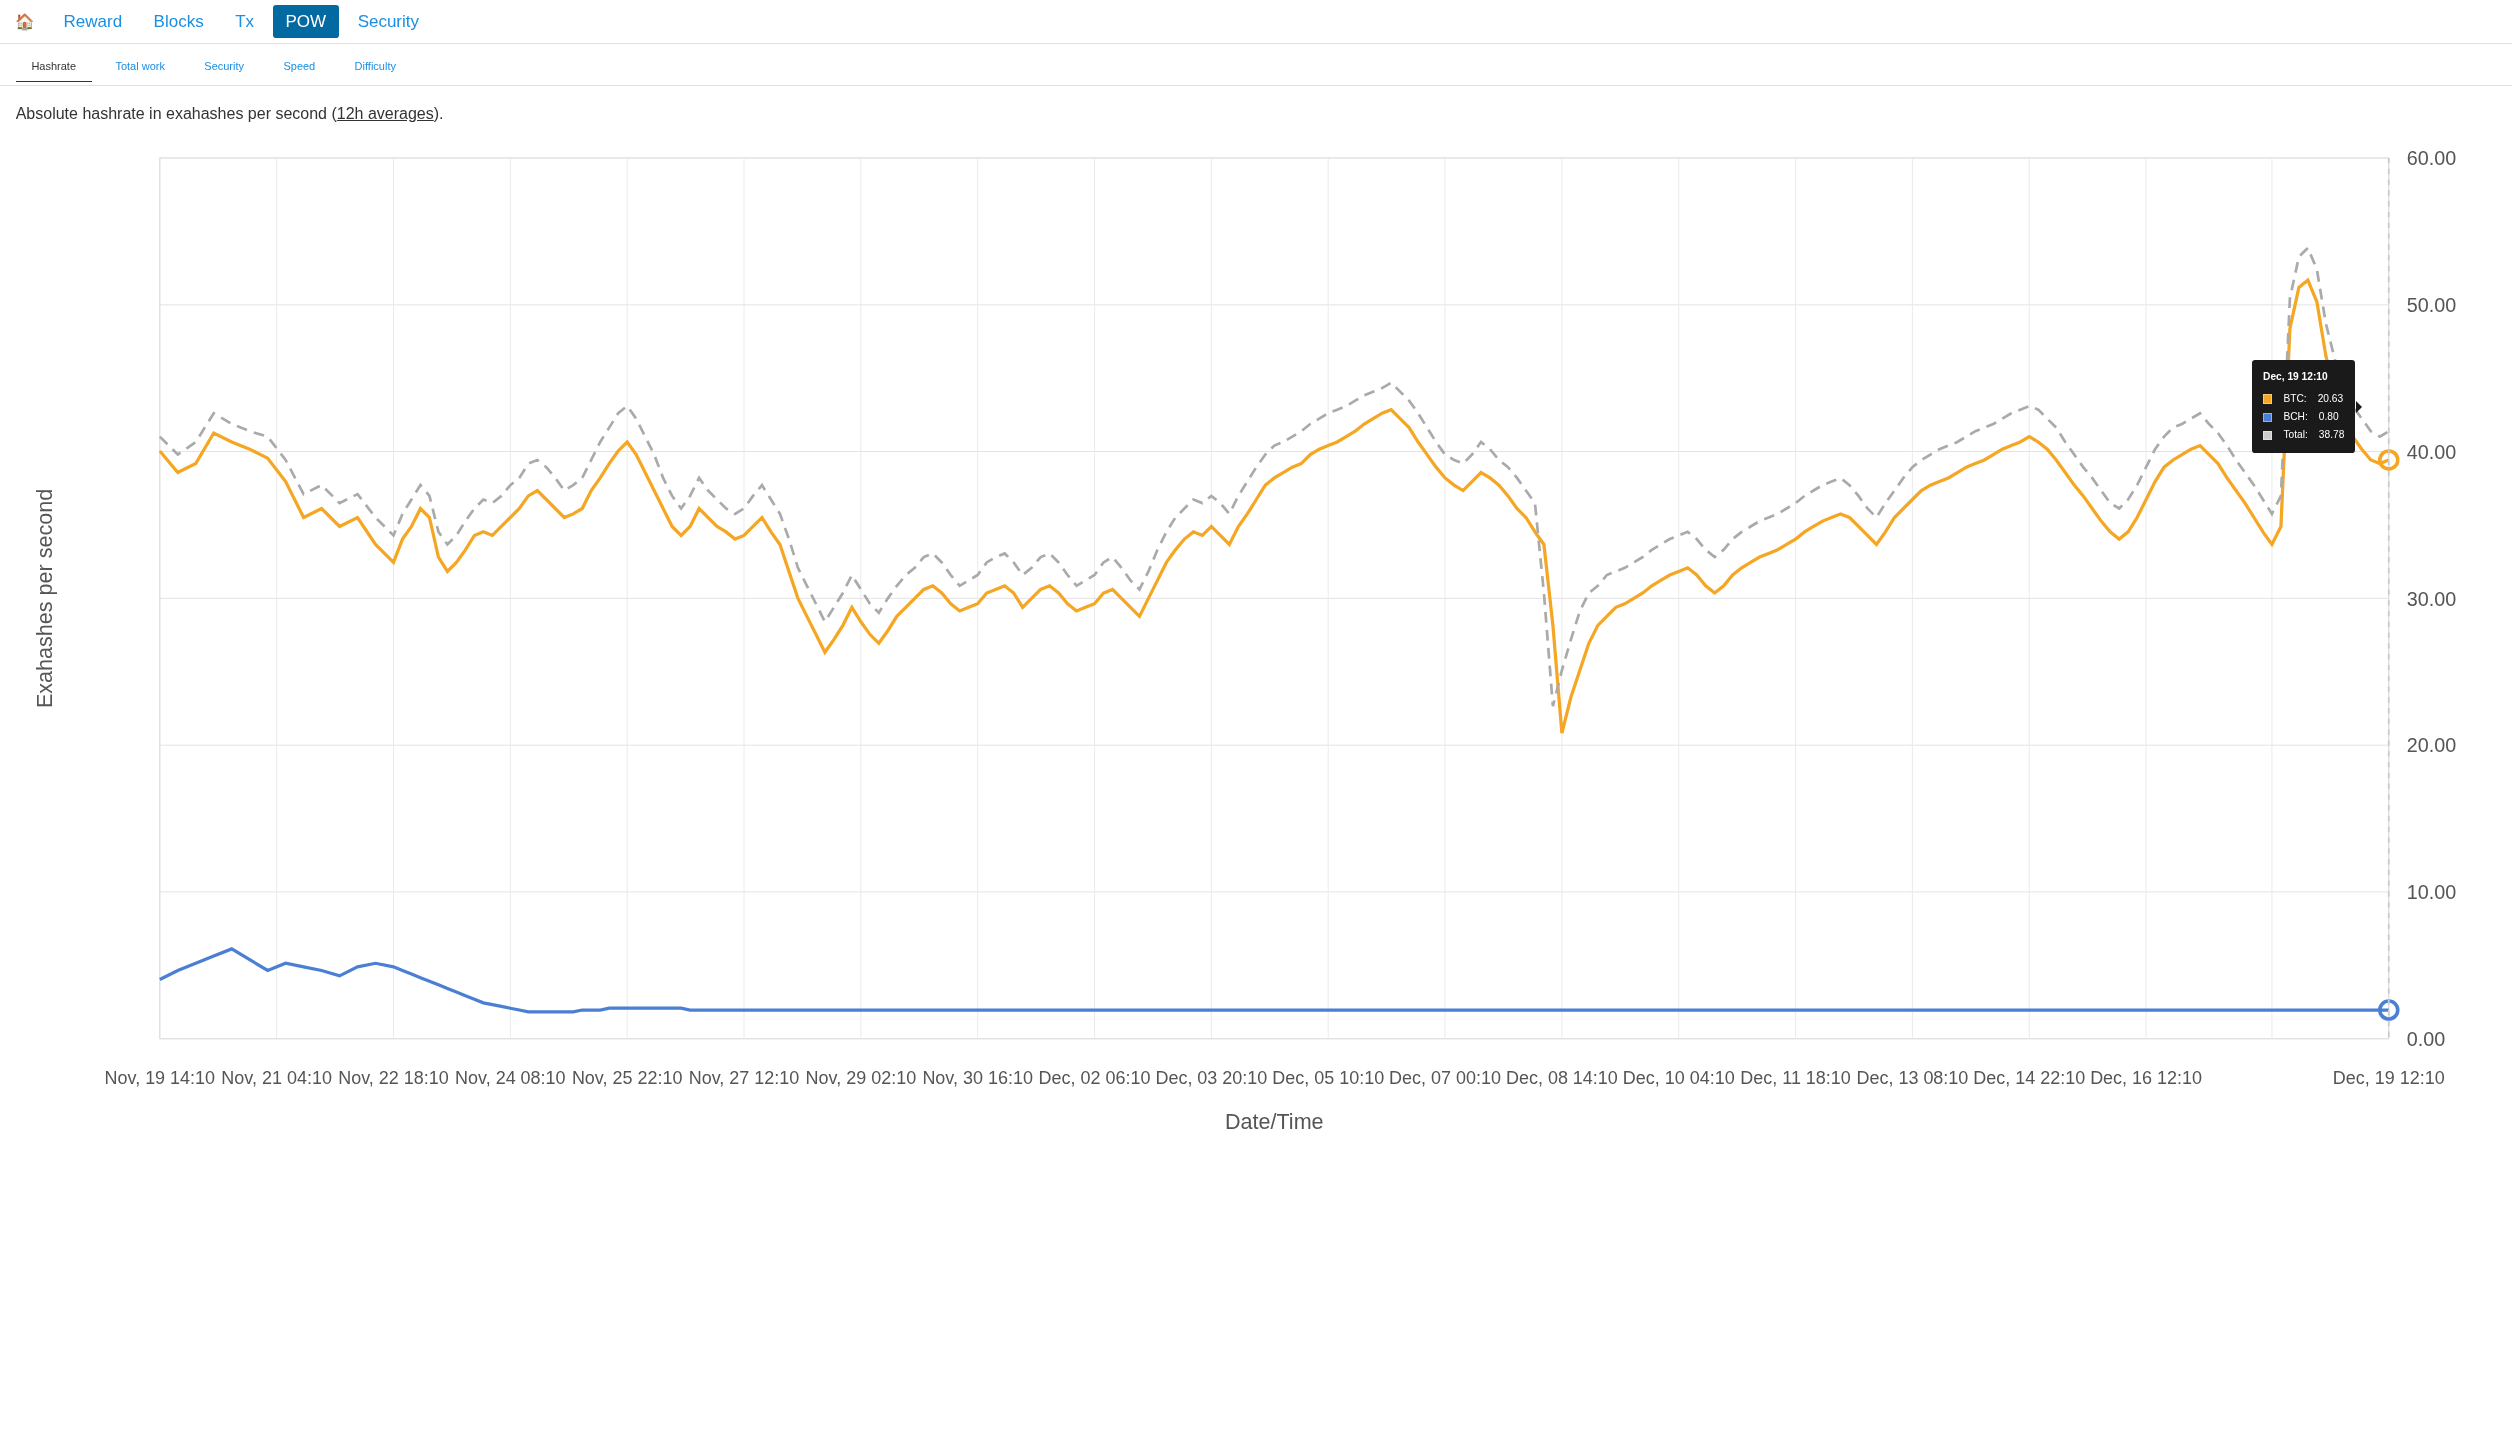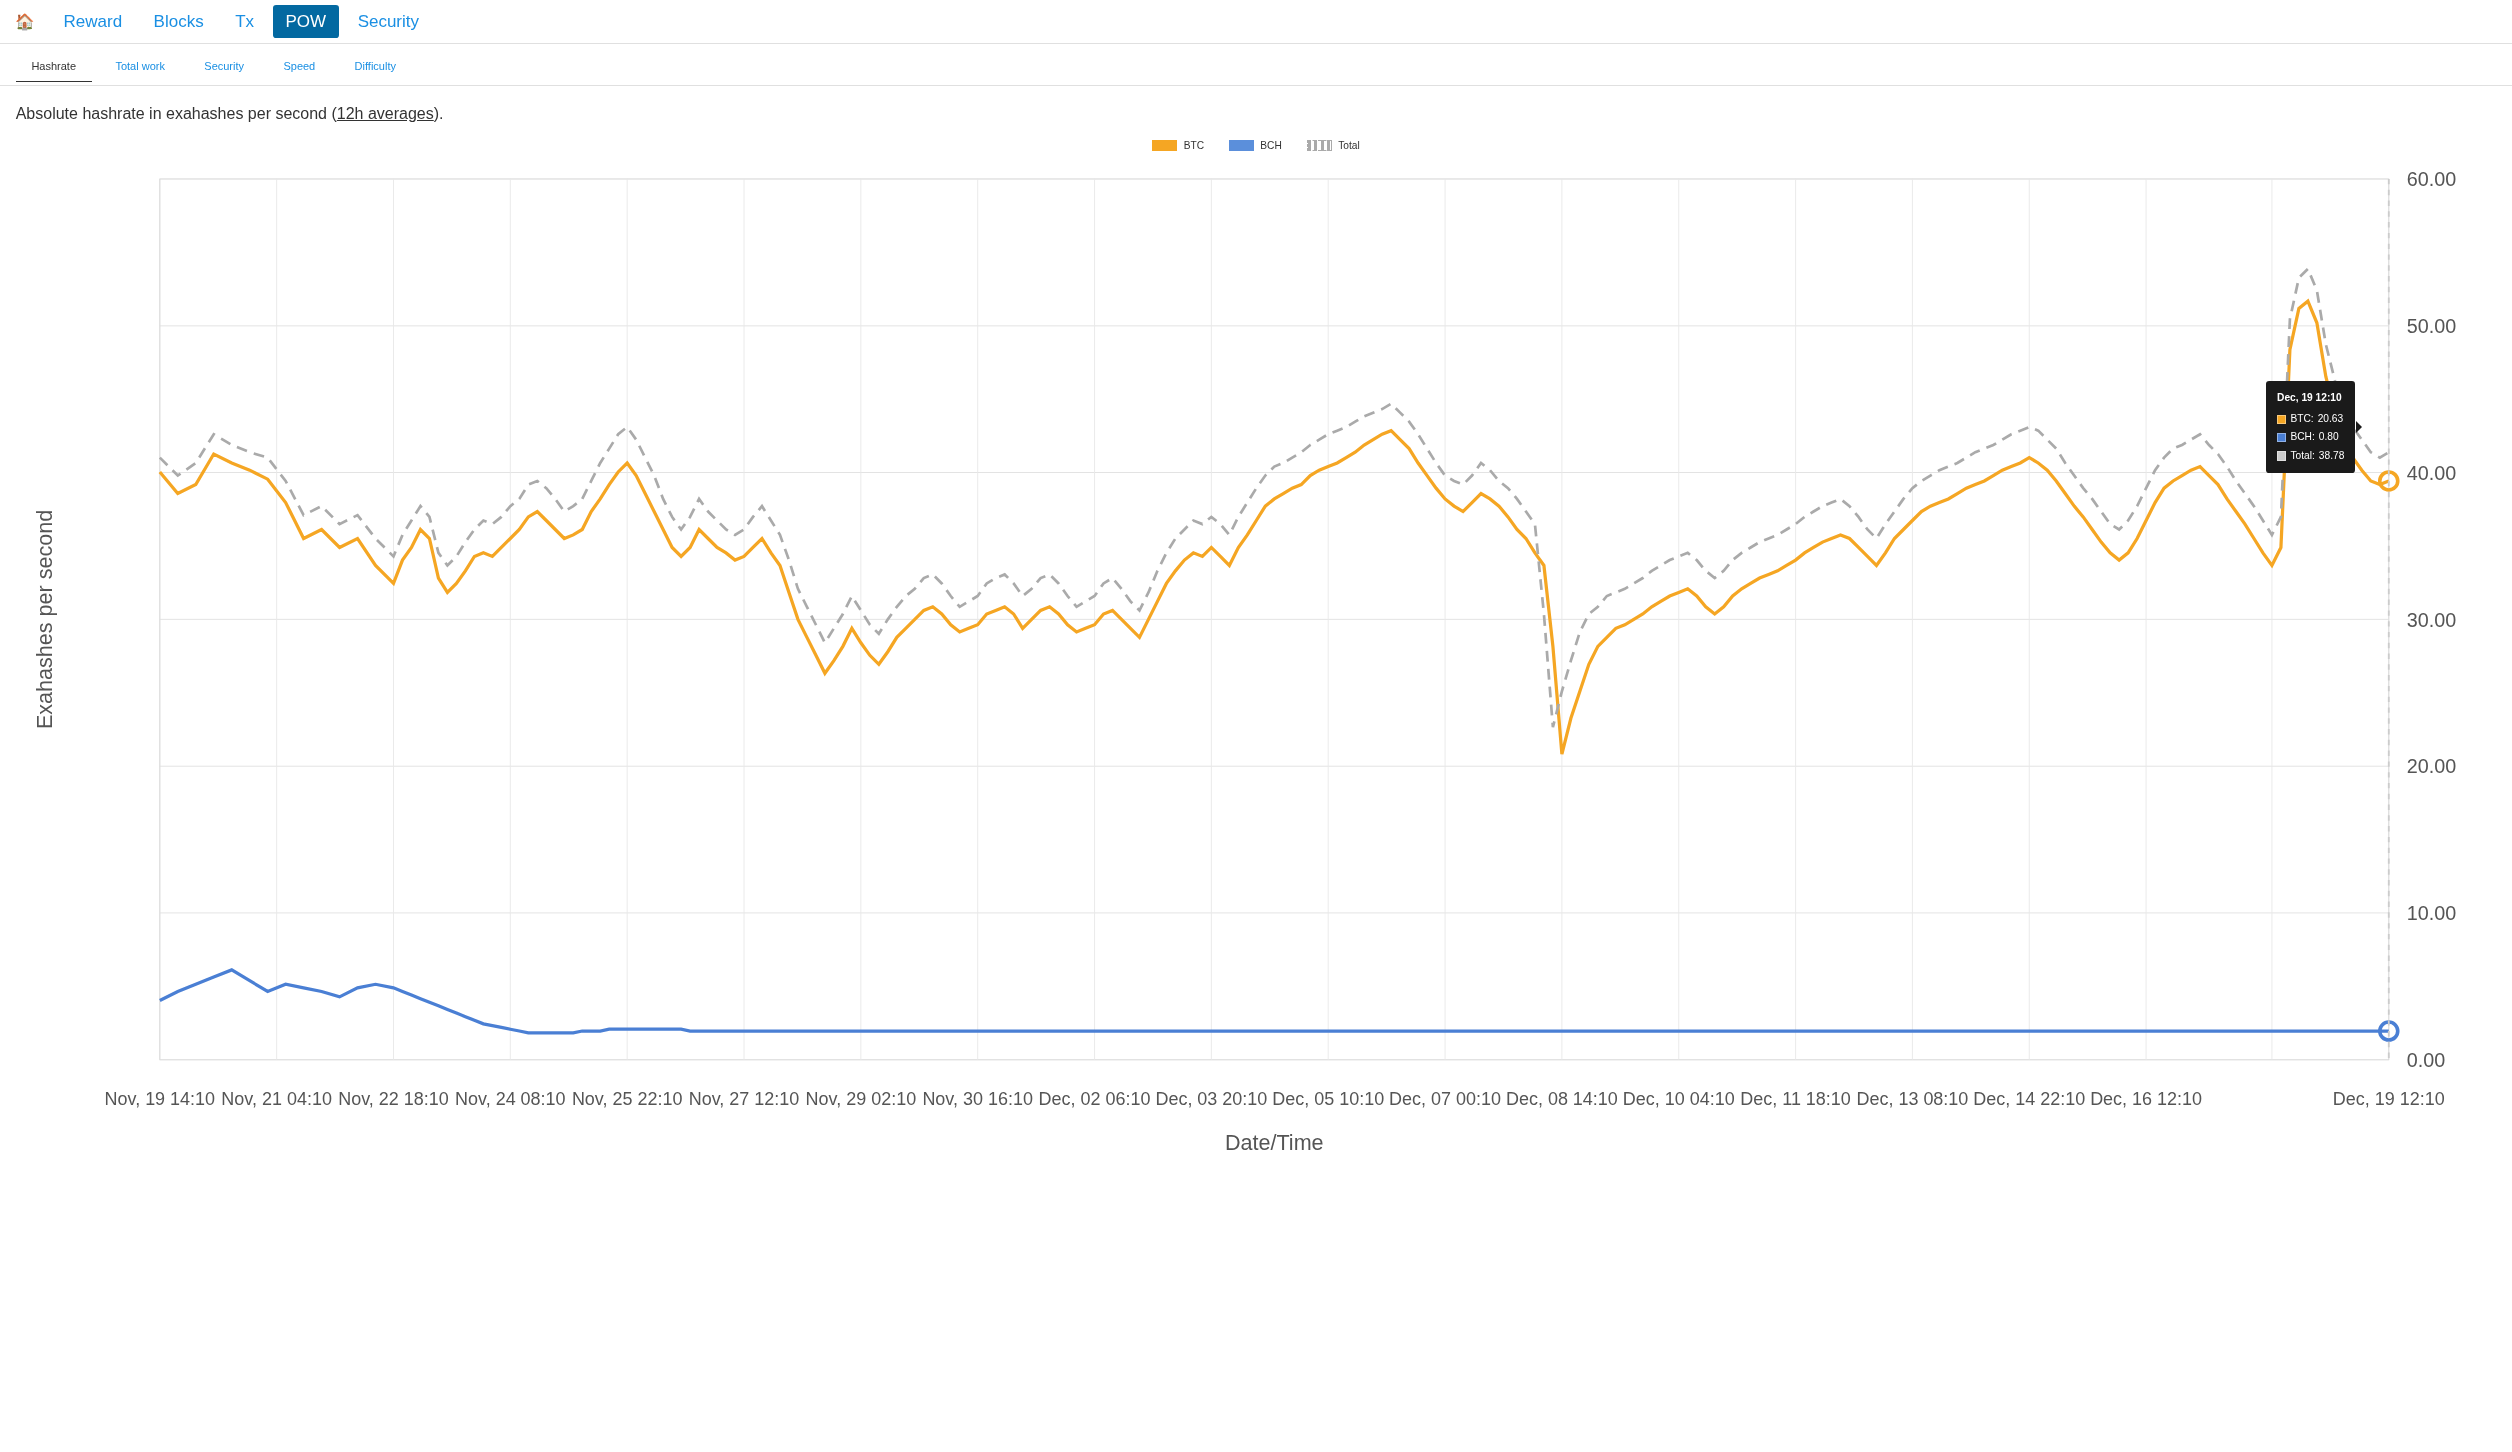--- a/index.html
+++ b/index.html
@@ -129,21 +129,21 @@
       top: 220px;
     }
     .tooltip-title {
       font-weight: bold;
       margin-bottom: 3.1px;
       font-size: 10.2px;
     }
     .tooltip-row {
       display: flex;
       align-items: center;
-      gap: 4px;
+      gap: 11px;
     }
     .tooltip-swatch {
       width: 9.4px;
       height: 9.4px;
       display: inline-block;
       border: 0.8px solid rgba(255,255,255,0.4);
     }
     .tooltip-arrow {
       position: absolute;
       right: -6.3px;
@@ -175,34 +175,20 @@
   <div class="sub-tab">Speed</div>
   <div class="sub-tab">Difficulty</div>
 </div>
 
 <div class="description">
   <span>Absolute hashrate in exahashes per second (</span><u>12h averages</u><span>).</span>
 </div>
 
 <div class="chart-container">
 
-  <div class="chart-legend">
-    <div class="legend-item">
-      <div class="legend-box-btc"></div>
-      <span>BTC</span>
-    </div>
-    <div class="legend-item">
-      <div class="legend-box-bch"></div>
-      <span>BCH</span>
-    </div>
-    <div class="legend-item">
-      <div class="legend-box-total"></div>
-      <span>Total</span>
-    </div>
-  </div>
 
   <div class="chart-svg-wrapper">
     <svg class="main-chart" viewBox="0 0 1380 560" xmlns="http://www.w3.org/2000/svg" style="font-size:14px">
 
       <rect x="80" y="10" width="1240" height="490" fill="#fff" stroke="#ddd" stroke-width="0.5"></rect>
 
       <line x1="80" y1="10" x2="1320" y2="10" stroke="#e0e0e0" stroke-width="0.5"></line>
       <line x1="80" y1="91.7" x2="1320" y2="91.7" stroke="#e0e0e0" stroke-width="0.5"></line>
       <line x1="80" y1="173.3" x2="1320" y2="173.3" stroke="#e0e0e0" stroke-width="0.5"></line>
       <line x1="80" y1="255" x2="1320" y2="255" stroke="#e0e0e0" stroke-width="0.5"></line>

